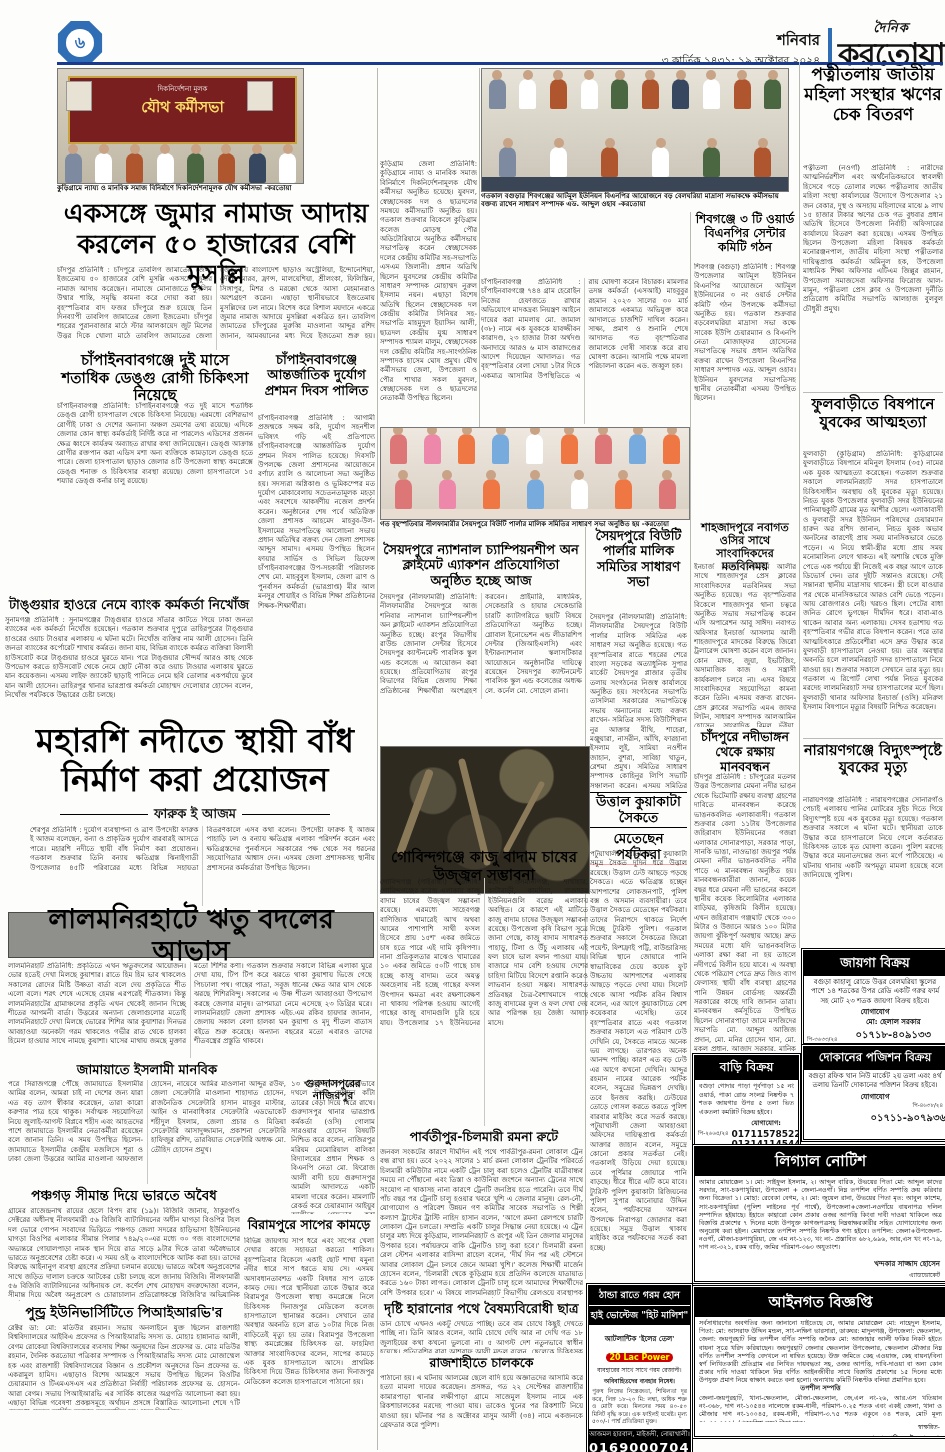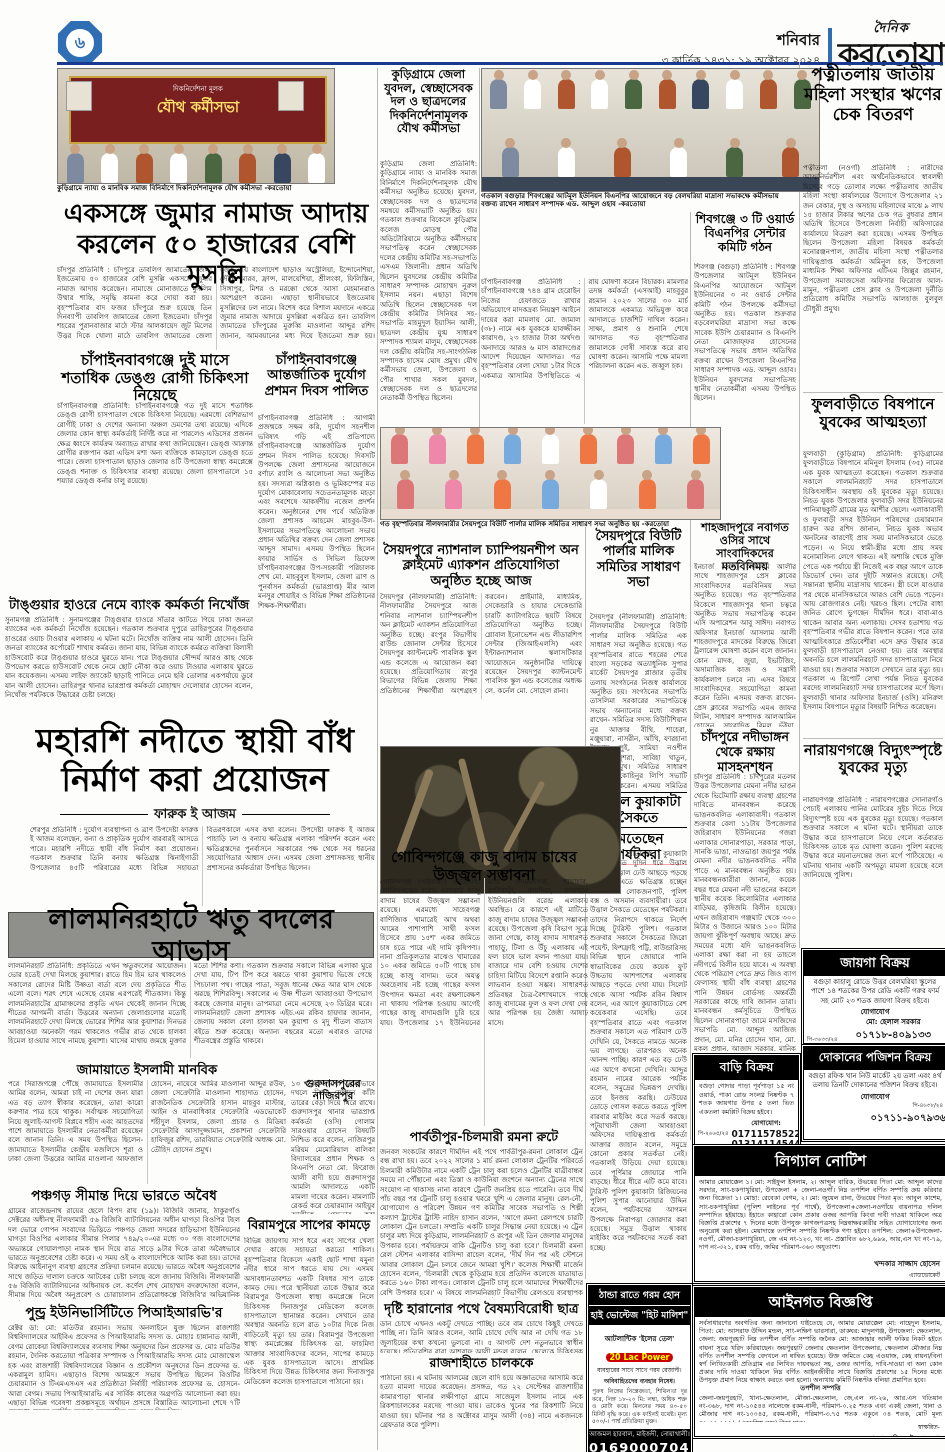--- a/index.html
+++ b/index.html
@@ -13,21 +13,21 @@
   .vr{background:#b9b9b4;width:1px;}
   
   .day{font-size:15px;font-weight:bold;text-align:right;}
   .date{font-size:10.5px;text-align:right;white-space:nowrap;}
   .logo-sm{font-size:13px;font-weight:bold;text-align:center;letter-spacing:1px;font-style:italic;}
   .logo-big{font-size:31px;font-weight:bold;text-align:center;line-height:1;letter-spacing:-1px;}
   .pgicon{width:46px;height:46px;background:#2f6db4;clip-path:polygon(30% 2%,70% 2%,98% 30%,98% 70%,70% 98%,30% 98%,2% 70%,2% 30%);position:relative;}
   .pgicon .c{position:absolute;left:9px;top:9px;width:28px;height:28px;border-radius:50%;background:#fff;
              display:flex;align-items:center;justify-content:center;font-weight:bold;color:#2f6db4;font-size:16px;}
   
-  .photo{overflow:hidden;border:1px solid #777;background:#cfcabe;padding-left:31px;}
+  .photo{overflow:hidden;border:1px solid #777;background:#cfcabe;}
   .prow{position:absolute;left:0;right:0;display:flex;justify-content:space-around;align-items:flex-end;}
   .pr{width:17px;height:30px;border-radius:8px 8px 2px 2px;background:#7d8aa0;position:relative;flex:0 0 auto;}
   .pr::before{content:"";position:absolute;top:-9px;left:3.5px;width:10px;height:10px;border-radius:50%;background:#c9a386;}
   .pr:nth-child(2n){background:#ffffff;}
   .pr:nth-child(3n){background:#b0562f;}
   .pr:nth-child(5n){background:#4a6741;}
   .pr:nth-child(7n){background:#37475f;}
   .photo .table{position:absolute;left:0;right:0;bottom:0;height:14px;background:#3a4656;}
   .women .pr{background:#d77;}
   .women .pr:nth-child(2n){background:#e8a;} .women .pr:nth-child(3n){background:#e74;}
@@ -126,21 +126,20 @@
   <div class="abs hl" style="left:291px;top:1062px;width:84px;height:16px;font-size:10.5px;margin-top:15px;">গুরুদাসপুরের নাজিরপুর</div>
   <div class="abs bodytxt" style="left:291px;top:1080px;width:84px;height:134px;">১৩ শতক জায়গা অবৈধভাবে দখলে নিয়ে সেখানে কাঁটা তারের বেড়া দিয়ে ঘিরে রাখে। গুরুদাসপুর থানার ভারপ্রাপ্ত কর্মকর্তা (ওসি) গোলাম সারওয়ার হোসেন বিষয়টি নিশ্চিত করে বলেন, নাজিরপুর মরিয়ম মেমোরিয়াল বালিকা বিদ্যালয়ের প্রধান শিক্ষক ও বিএনপি নেতা মো. ফিরোজ আলী বাদী হয়ে গুরুদাসপুর আমলি আদালতে একটি মামলা দায়ের করেন। মামলাটি রেকর্ড করে চেয়ারম্যান আইয়ুব আলীকে গ্রেফতার করা হয়েছে। ওই মামলায় আরো ১১জন আসামি রয়েছে। মামলার অন্য আসামিদের গ্রেফতারে মাঠে রয়েছে পুলিশ।</div>
 
   <div class="abs hl" style="left:8px;top:1188px;width:232px;height:17px;font-size:13.5px;">পঞ্চগড় সীমান্ত দিয়ে ভারতে অবৈধ</div>
   <div class="abs bodytxt" style="left:8px;top:1207px;width:232px;height:94px;">গ্রামের রাজেন্দ্রনাথ রায়ের ছেলে বিপদ রায় (১৯)। বিজিবি জানায়, ঠাকুরগাঁও সেক্টরের অধীনস্থ নীলফামারী ৫৬ বিজিবি ব্যাটালিয়নের অধীন ঘাগড়া বিওপির টহল দল ভোরে গোপন সংবাদের ভিত্তিতে পঞ্চগড় জেলা সদরের হাড়িভাসা ইউনিয়নের ঘাগড়া বিওপির এলাকার সীমান্ত পিলার ৭৪৯/২০-এর মধ্যে ৩০ গজ বাংলাদেশের অভ্যন্তরে গোয়ালপাড়া নামক স্থান দিয়ে রাত সাড়ে ৯টার দিকে তারা অবৈধভাবে ভারতে অনুপ্রবেশের চেষ্টা করে। এ সময় ওই ৬ বাংলাদেশিকে আটক করা হয়। তাদের বিরুদ্ধে আইনানুগ ব্যবস্থা গ্রহণের প্রক্রিয়া চলমান রয়েছে। ভারতে অবৈধ অনুপ্রবেশের সাথে জড়িত দালাল চক্রকে আটকের চেষ্টা চলছে বলে জানায় বিজিবি। নীলফামারী ৫৬ বিজিবি ব্যাটালিয়নের অধিনায়ক লে. কর্ণেল শেখ মোহাম্মদ বদরুদ্দোজা বলেন, সীমান্ত দিয়ে অবৈধ অনুপ্রবেশ ও চোরাচালান প্রতিরোধকল্পে বিজিবি'র অভিযানিক কার্যক্রম অব্যাহত রয়েছে।</div>
   <div class="abs hl" style="left:8px;top:1305px;width:232px;height:17px;font-size:13.5px;">পুন্ড্র ইউনিভার্সিটিতে পিআইআরভি'র</div>
   <div class="abs bodytxt" style="left:8px;top:1324px;width:232px;height:86px;">রেক্টর ডা: মো: মতিউর রহমান। সভায় অনলাইনে যুক্ত ছিলেন রাজশাহী বিশ্ববিদ্যালয়ের আইবিএ প্রফেসর ও পিআইআরভি সদস্য ড. মোহাঃ হান্নানাত আলী, বেগম রোকেয়া বিশ্ববিদ্যালয়ের ব্যবসায় শিক্ষা অনুষদের ডিন প্রফেসর ড. মোঃ মতিউর রহমান, দৈনিক করতোয়া পত্রিকার সম্পাদক ও পিআইআরভি সদস্য মোঃ মোজাম্মেল হক এবং রাজশাহী বিশ্ববিদ্যালয়ের বিজ্ঞান ও প্রকৌশল অনুষদের ডিন প্রফেসর ড. একরামুল হামিদ। এছাড়াও বিশেষ আমন্ত্রণে সভায় উপস্থিত ছিলেন বিওটির চেয়ারম্যান ও টিএমএসএস এর প্রতিষ্ঠাতা নির্বাহী পরিচালক প্রফেসর ড. হোসনে-আরা বেগম। সভায় পিআইআরভি এর সার্বিক কাজের অগ্রগতি আলোচনা করা হয়। এছাড়া বিভিন্ন গবেষণা প্রকল্পসমূহে অর্থায়ন প্রসঙ্গে বিস্তারিত আলোচনা শেষে ৭টি গবেষণা প্রকল্পে আর্থিক অনুদান অনুমোদিত হয়। খবর বিজ্ঞপ্তির।</div>
   <div class="abs hl" style="left:244px;top:1218px;width:130px;height:17px;font-size:12.5px;">বিরামপুরে সাপের কামড়ে</div>
   <div class="abs bodytxt" style="left:244px;top:1237px;width:130px;height:213px;">বিভিন্ন জায়গায় সাপ ধরে এবং সাপের খেলা দেখার কাজে সহায়তা করতো শাকিল। বৃহস্পতিবার বিকেলে একাই ছোট শাখা যমুনা নদীর ধারে সাপ ধরতে যায় সে। এসময় অসাবধানতাবশত একটি বিষধর সাপ তাকে কামড় দেয়। পরে স্থানীয়রা তাকে উদ্ধার করে বিরামপুর উপজেলা স্বাস্থ্য কমপ্লেক্সে নিলে চিকিৎসক দিনাজপুর মেডিকেল কলেজ হাসপাতালে স্থানান্তর করেন। সেখানে তার অবস্থার অবনতি হলে রাত ১০টার দিকে নিজ বাড়িতেই মৃত্যু হয় তার। বিরামপুর উপজেলা স্বাস্থ্য কমপ্লেক্সের চিকিৎসক ডা. ফাহমিদা আক্তার সাংবাদিকদের বলেন, সাপের কামড়ে এক যুবক হাসপাতালে আসে। প্রাথমিক চিকিৎসা দিয়ে উন্নত চিকিৎসার জন্য দিনাজপুর মেডিকেল কলেজ হাসপাতালে পাঠানো হয়।</div>
 
-  <div class="abs hl" style="left:380px;top:68px;width:97px;height:88px;font-size:11.5px;">কুড়িগ্রামে জেলা যুবদল, স্বেচ্ছাসেবক দল ও ছাত্রদলের দিকনির্দেশনামূলক যৌথ কর্মীসভা</div>
   <div class="abs bodytxt" style="left:380px;top:160px;width:97px;height:330px;">কুড়িগ্রাম জেলা প্রতিনিধি: কুড়িগ্রামে ন্যায্য ও মানবিক সমাজ বিনির্মাণে দিকনির্দেশনামূলক যৌথ কর্মীসভা অনুষ্ঠিত হয়েছে। যুবদল, স্বেচ্ছাসেবক দল ও ছাত্রদলের সমন্বয়ে কর্মীসভাটি অনুষ্ঠিত হয়। গতকাল শুক্রবার বিকেলে কুড়িগ্রাম কলেজ মোড়স্থ পৌর অডিটোরিয়ামে অনুষ্ঠিত কর্মীসভায় সভাপতিত্ব করেন স্বেচ্ছাসেবক দলের কেন্দ্রীয় কমিটির সহ-সভাপতি এসএম জিলানী। প্রধান অতিথি ছিলেন যুবদলের কেন্দ্রীয় কমিটির সাধারণ সম্পাদক মোহাম্মদ নুরুল ইসলাম নয়ন। এছাড়া বিশেষ অতিথি ছিলেন স্বেচ্ছাসেবক দল কেন্দ্রীয় কমিটির সিনিয়র সহ-সভাপতি মাহমুদুল ইয়াসিন আলী, ছাত্রদল কেন্দ্রীয় যুগ্ম সাধারণ সম্পাদক শ্যামল মালুম, স্বেচ্ছাসেবক দল কেন্দ্রীয় কমিটির সহ-সাংগঠনিক সম্পাদক হাসেম ঘোষ প্রমুখ। যৌথ কর্মীসভায় জেলা, উপজেলা ও পৌর শাখার সকল যুবদল, স্বেচ্ছাসেবক দল ও ছাত্রদলের নেতাকর্মী উপস্থিত ছিলেন।</div>
 
   <div class="abs photo" style="left:481px;top:68px;width:306px;height:122px;background:linear-gradient(#e7e3d8,#c9c4b6);">
     <div class="prow" style="top:10px;">
         <i class="pr"></i>
         <i class="pr"></i>
         <i class="pr"></i>
         <i class="pr"></i>
         <i class="pr"></i>
         <i class="pr"></i>
@@ -160,21 +159,21 @@
     <div class="table"></div>
   </div>
   <div class="abs cap" style="left:481px;top:192px;width:306px;height:22px;">গতকাল বগুড়ার শিবগঞ্জের আটমূল ইউনিয়ন বিএনপির আয়োজনে বড় বেলঘরিয়া মাদ্রাসা সভাকক্ষে কর্মীসভায় বক্তব্য রাখেন সাধারণ সম্পাদক এড. আব্দুল ওহাব -করতোয়া</div>
 
   <div class="abs bodytxt cols2" style="left:481px;top:278px;width:207px;height:146px;">চাঁপাইনবাবগঞ্জ প্রতিনিধি : চাঁপাইনবাবগঞ্জে ৭৪৪ গ্রাম হেরোইন নিজের হেফাজতে রাখার অভিযোগে মাদকদ্রব্য নিয়ন্ত্রণ আইনে দায়ের করা মামলায় মো. জামাল (৩৮) নামে এক যুবককে যাবজ্জীবন কারাদণ্ড, ২৩ হাজার টাকা অর্থদণ্ড অনাদায়ে আরও ৬ মাস কারাদণ্ডের আদেশ দিয়েছেন আদালত। গত বৃহস্পতিবার বেলা সোয়া ১টার দিকে একমাত্র আসামির উপস্থিতিতে এ রায় ঘোষণা করেন বিচারক। মামলার তদন্ত কর্মকর্তা (এসআই) মাহবুবুর রহমান ২০২৩ সালের ৩০ মার্চ জামালকে একমাত্র অভিযুক্ত করে আদালতে চার্জশিট দাখিল করেন। সাক্ষ্য, প্রমাণ ও শুনানি শেষে আদালত গত বৃহস্পতিবার জামালকে দোষী সাব্যস্ত করে রায় ঘোষণা করেন। আসামি পক্ষে মামলা পরিচালনা করেন এড. জব্বুল হক।</div>
 
   <div class="abs hl" style="left:694px;top:212px;width:102px;height:48px;font-size:12px;">শিবগঞ্জে ৩ টি ওয়ার্ড বিএনপির সেন্টার কমিটি গঠন</div>
   <div class="abs bodytxt" style="left:694px;top:263px;width:102px;height:256px;">শিবগঞ্জ (বগুড়া) প্রতিনিধি : শিবগঞ্জ উপজেলার আটমূল ইউনিয়ন বিএনপির আয়োজনে আটমূল ইউনিয়নের ৩ নং ওয়ার্ড সেন্টার কমিটি গঠন উপলক্ষে কর্মীসভা অনুষ্ঠিত হয়। গতকাল শুক্রবার বড়বেলঘরিয়া মাদ্রাসা সভা কক্ষে সাবেক ইউপি চেয়ারম্যান ও বিএনপি নেতা মোজাফ্ফর হোসেনের সভাপতিত্বে সভায় প্রধান অতিথির বক্তব্য রাখেন উপজেলা বিএনপির সাধারণ সম্পাদক এড. আব্দুল ওহাব। ইউনিয়ন যুবদলের সভাপতিসহ স্থানীয় নেতাকর্মীরা এসময় উপস্থিত ছিলেন।</div>
   <div class="abs hl" style="left:694px;top:522px;width:102px;height:38px;font-size:11px;">শাহজাদপুরে নবাগত ওসির সাথে সাংবাদিকদের মতবিনিময়</div>
   <div class="abs bodytxt" style="left:694px;top:563px;width:102px;height:164px;">ইনচার্জ (ওসি) আসলাম আলীর সাথে শাহজাদপুর প্রেস ক্লাবের সাংবাদিকদের মতবিনিময় সভা অনুষ্ঠিত হয়েছে। গত বৃহস্পতিবার বিকেলে শাহজাদপুর থানা চত্বরে অনুষ্ঠিত সভায় সভাপতিত্ব করেন এসি অপারেশন আবু সাঈদ। নবাগত অফিসার ইনচার্জ আসলাম আলী শাহজাদপুরে মাদকের বিরুদ্ধে জিরো ট্রলারেন্স ঘোষণা করেন বলে জানান। কোন মাদক, জুয়া, ইভটিজিং, অসামাজিক কাজ ও সন্ত্রাসী কার্যকলাপ চলবে না। এসব বিষয়ে সাংবাদিকদের সহযোগিতা কামনা করেন তিনি। এসময় বক্তব্য রাখেন- প্রেস ক্লাবের সভাপতি এমএ জাফর লিটন, সাধারণ সম্পাদক আলআমিন হোসেন, সাংবাদিক বিমল ভুঁইয়া, হুমায়ুন পারভেজ শাকির, শফিকুল ইসলাম শাইফ, রাসেল সরকার প্রমুখ।</div>
-  <div class="abs hl" style="left:694px;top:730px;width:102px;height:40px;font-size:12.5px;">চাঁদপুরে নদীভাঙ্গন থেকে রক্ষায় মাসহনশ্ধন</div>
+  <div class="abs hl" style="left:694px;top:730px;width:102px;height:40px;font-size:12.5px;">চাঁদপুরে নদীভাঙ্গন থেকে রক্ষায় মানববন্ধন</div>
   <div class="abs bodytxt" style="left:694px;top:773px;width:102px;height:278px;">চাঁদপুর প্রতিনিধি : চাঁদপুরের মতলব উত্তর উপজেলার মেঘনা নদীর ভাঙন থেকে ভিটেমাটি রক্ষায় ব্যবস্থা গ্রহণের দাবিতে মানববন্ধন করেছে ভাঙনকবলিত এলাকাবাসী। গতকাল শুক্রবার বেলা ১১টায় উপজেলার জহিরাবাদ ইউনিয়নের গজরা এলাকার সোনারপাড়া, সরকার পাড়া, সানকি ভাঙা, নাওভাঙা জয়পুর পর্যন্ত মেঘনা নদীর ভাঙনকবলিত নদীর পাড়ে এ মানববন্ধন অনুষ্ঠিত হয়। মানববন্ধনকারীরা জানান, কয়েক বছর ধরে মেঘনা নদী ভাঙনের কবলে স্থানীয় কয়েক কিলোমিটার এলাকার বাড়িঘর, কৃষিজমি বিলীন হয়েছে। এখন জহিরাবাদ গঞ্জঘাট থেকে ৩০০ মিটার ও উজানে আরও ১০০ মিটার জায়গা ঝুঁকিপূর্ণ অবস্থায় আছে। দ্রুত সময়ের মধ্যে যদি ভাঙনকবলিত এলাকা রক্ষা করা না হয় তাহলে নদীগর্ভে বিলীন হয়ে যাবে। এ অবস্থা থেকে পরিত্রাণ পেতে দ্রুত জিও ব্যাগ ফেলাসহ স্থায়ী বাঁধ ব্যবস্থা গ্রহণের পানি উন্নয়ন বোর্ডসহ অন্তর্বর্তী সরকারের কাছে দাবি জানান তারা। মানববন্ধন কর্মসূচিতে উপস্থিত ছিলেন সোনারপাড়া জামে মসজিদের সভাপতি মো. আব্দুল আজিজ প্রদান, মো. মনির হোসেন খান, মো. মুকুল প্রধান, আজাদ সরকার, মানিক সরকারসহ এলাকায় সব শ্রেণিপেশার মানুষ।</div>
 
   <div class="abs photo women" style="left:380px;top:427px;width:308px;height:91px;background:linear-gradient(#efe8e0,#d8cfc2);">
     <div class="prow" style="top:6px;">
         <i class="pr"></i>
         <i class="pr"></i>
         <i class="pr"></i>
         <i class="pr"></i>
         <i class="pr"></i>
         <i class="pr"></i>

